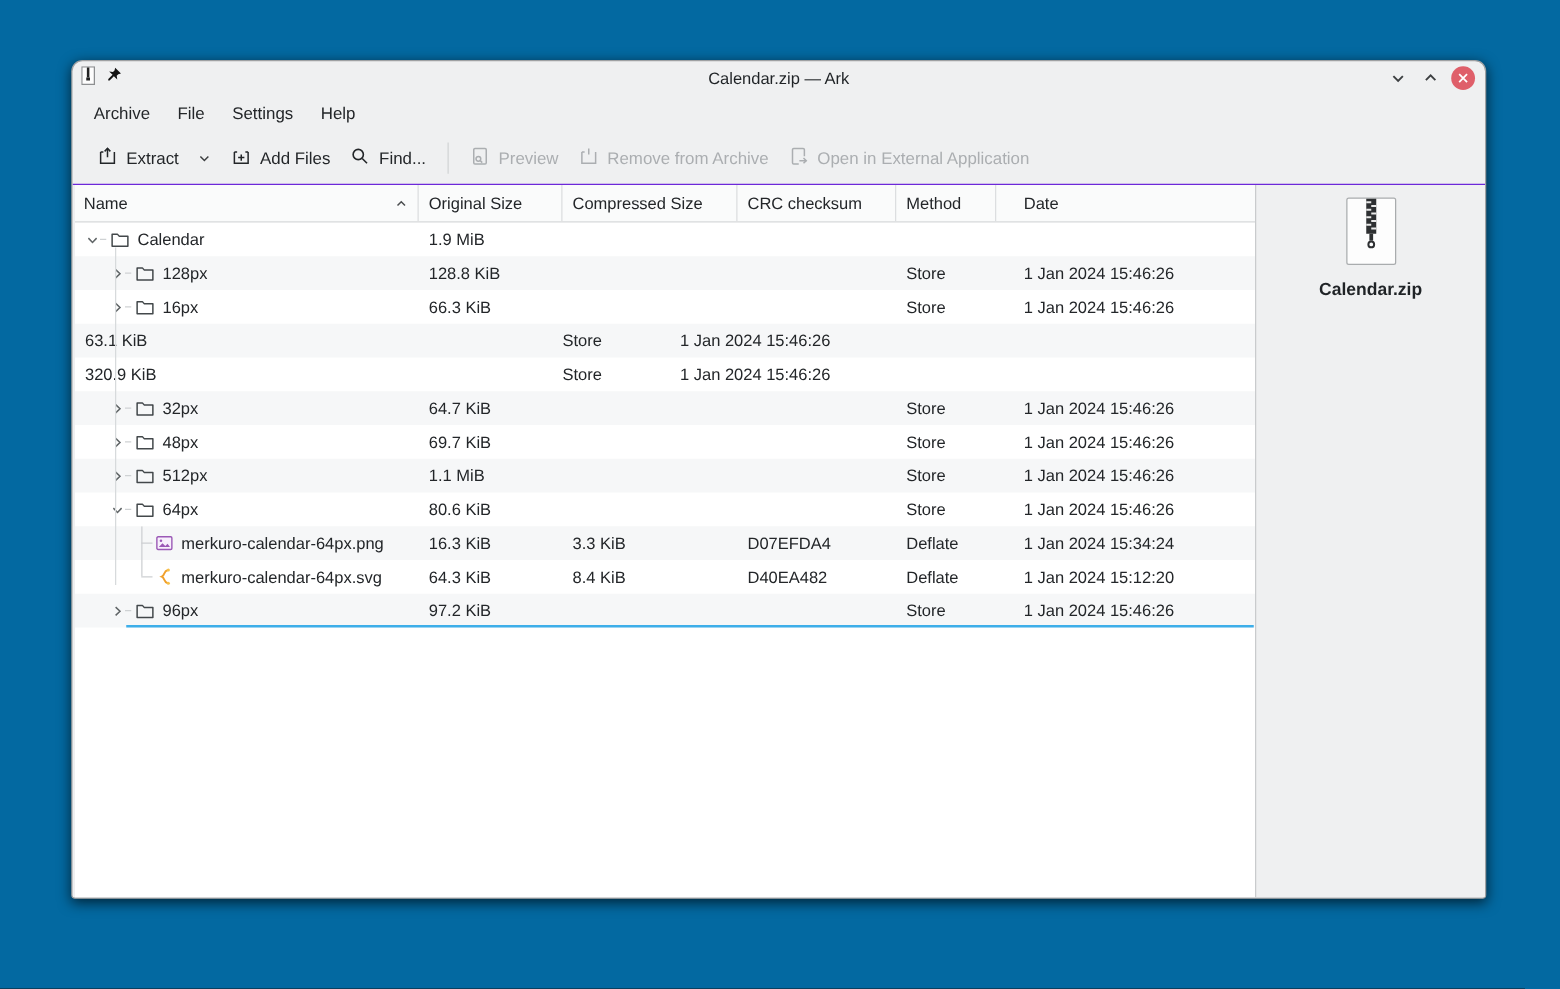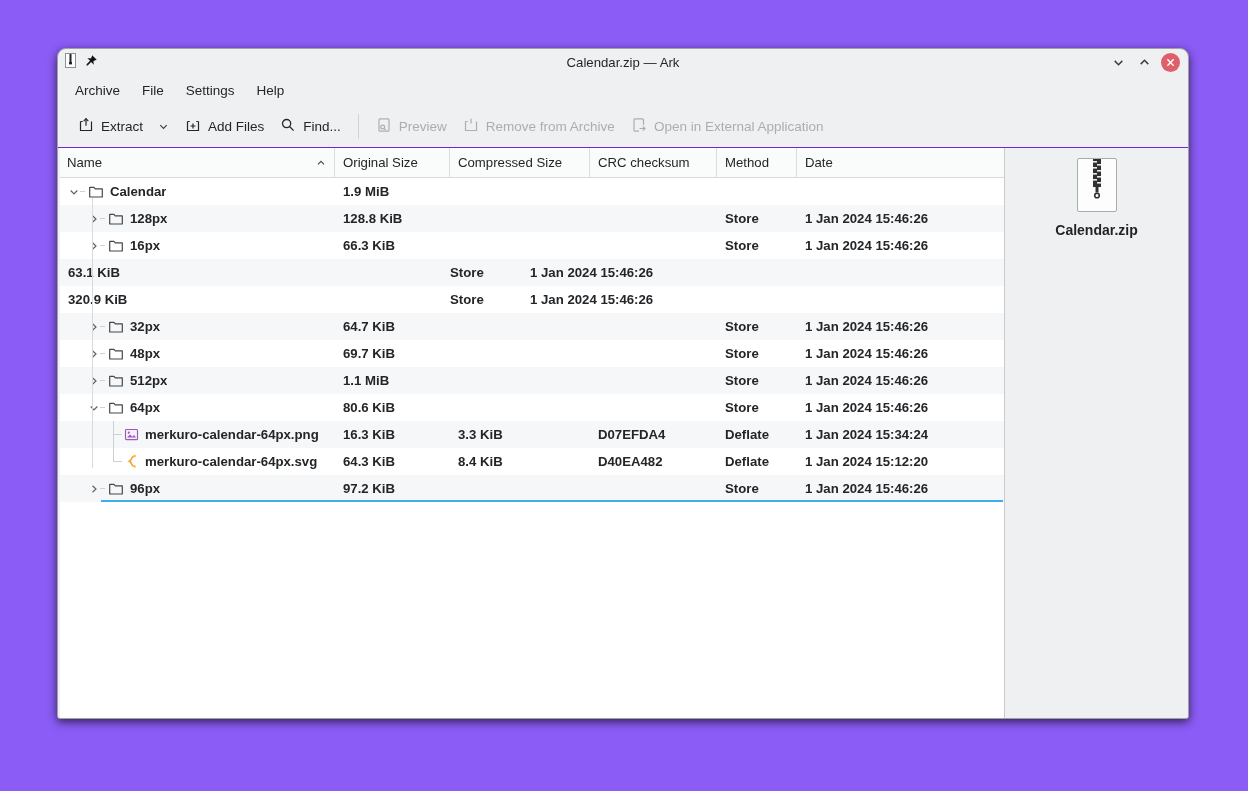--- a/index.html
+++ b/index.html
@@ -1,17 +1,17 @@
 <!DOCTYPE html>
 <html><head>
 <meta charset="utf-8">
 <style>
   html,body{margin:0;padding:0;background:#000;}
   *{box-sizing:border-box;}
-  .screen{position:relative;width:1248px;height:791px;background:#8b5cf6;overflow:hidden;
+  .screen{position:relative;width:1248px;height:791px;background:#0369a1;overflow:hidden;
           font-family:"Liberation Sans","DejaVu Sans",sans-serif;color:#232629;}
   .window{position:absolute;left:57px;top:48px;width:1132px;height:671px;background:#eff0f1;
           border:1px solid #9fa1a3;border-radius:9px 9px 3px 3px;display:flex;flex-direction:column;
           box-shadow:0 3px 10px rgba(0,0,0,.65);overflow:hidden;}
   
   .titlebar{height:27px;display:flex;align-items:center;padding:0 7px;flex:0 0 auto;}
   .tb-left{display:flex;align-items:center;gap:8px;width:140px;}
   .tb-title{flex:1;text-align:center;font-size:13.2px;color:#1f2326;}
   .tb-right{display:flex;align-items:center;gap:4px;width:140px;justify-content:flex-end;}
   .wbtn{width:22px;height:22px;display:flex;align-items:center;justify-content:center;}
@@ -25,25 +25,25 @@
   .tbtn{display:flex;align-items:center;gap:7px;padding:6px 8px;border-radius:3px;color:#232629;white-space:nowrap;}
   .tbtn.disabled{color:#abaeb1;}
   .tbtn .dd{margin-left:8px;display:flex;}
   .tsep{width:1px;height:25px;background:#d2d4d5;margin:0 9px;}
   
   .content{flex:1;display:flex;min-height:0;}
   .treewrap{width:944px;margin-left:2px;background:#fff;display:flex;flex-direction:column;position:relative;}
   .thead{height:30px;display:flex;background:#fafbfb;border-bottom:1px solid #d8dadb;flex:0 0 auto;font-size:13.2px;}
   .hcell{display:flex;align-items:center;padding-left:8px;border-right:1px solid #dcdee0;white-space:nowrap;overflow:hidden;}
   .c-name{width:275px;}.c-orig{width:115px;}.c-comp{width:140px;}.c-crc{width:127px;}.c-method{width:80px;}
-  .c-date{flex:1;border-right:none;}
+  .c-date{flex:1;border-right:none;margin-left:14px;}
   .hcell.c-name{padding-left:7px;}
   .sort{margin-left:auto;margin-right:8px;display:flex;}
   .rows{position:relative;flex:1;overflow:hidden;font-size:13.2px;}
-  .trow{display:flex;height:27px;line-height:27px;font-weight:bold;}
+  .trow{display:flex;height:27px;line-height:27px;}
   .trow.alt{background:#f6f7f8;}
   .cell{padding-left:8px;white-space:nowrap;overflow:hidden;}
   .cell.c-name{padding-left:0;display:flex;align-items:center;}
   .lvl0{padding-left:7px!important;}.lvl1{padding-left:27px!important;}.lvl2{padding-left:47px!important;}
   .exp{width:13px;height:27px;display:inline-flex;align-items:center;justify-content:center;flex:0 0 auto;}
   .stub{width:5px;height:0;border-top:1px solid #cfd2d4;margin-right:3px;flex:0 0 auto;}
   .ficon{width:16px;height:16px;display:inline-flex;align-items:center;justify-content:center;margin-right:6px;flex:0 0 auto;}
   .flabel{overflow:hidden;text-overflow:ellipsis;}
   .branch{width:16px;height:27px;position:relative;flex:0 0 auto;}
   .branch::before{content:'';position:absolute;left:6px;top:0;border-left:1px solid #cdd0d2;height:13px;}

